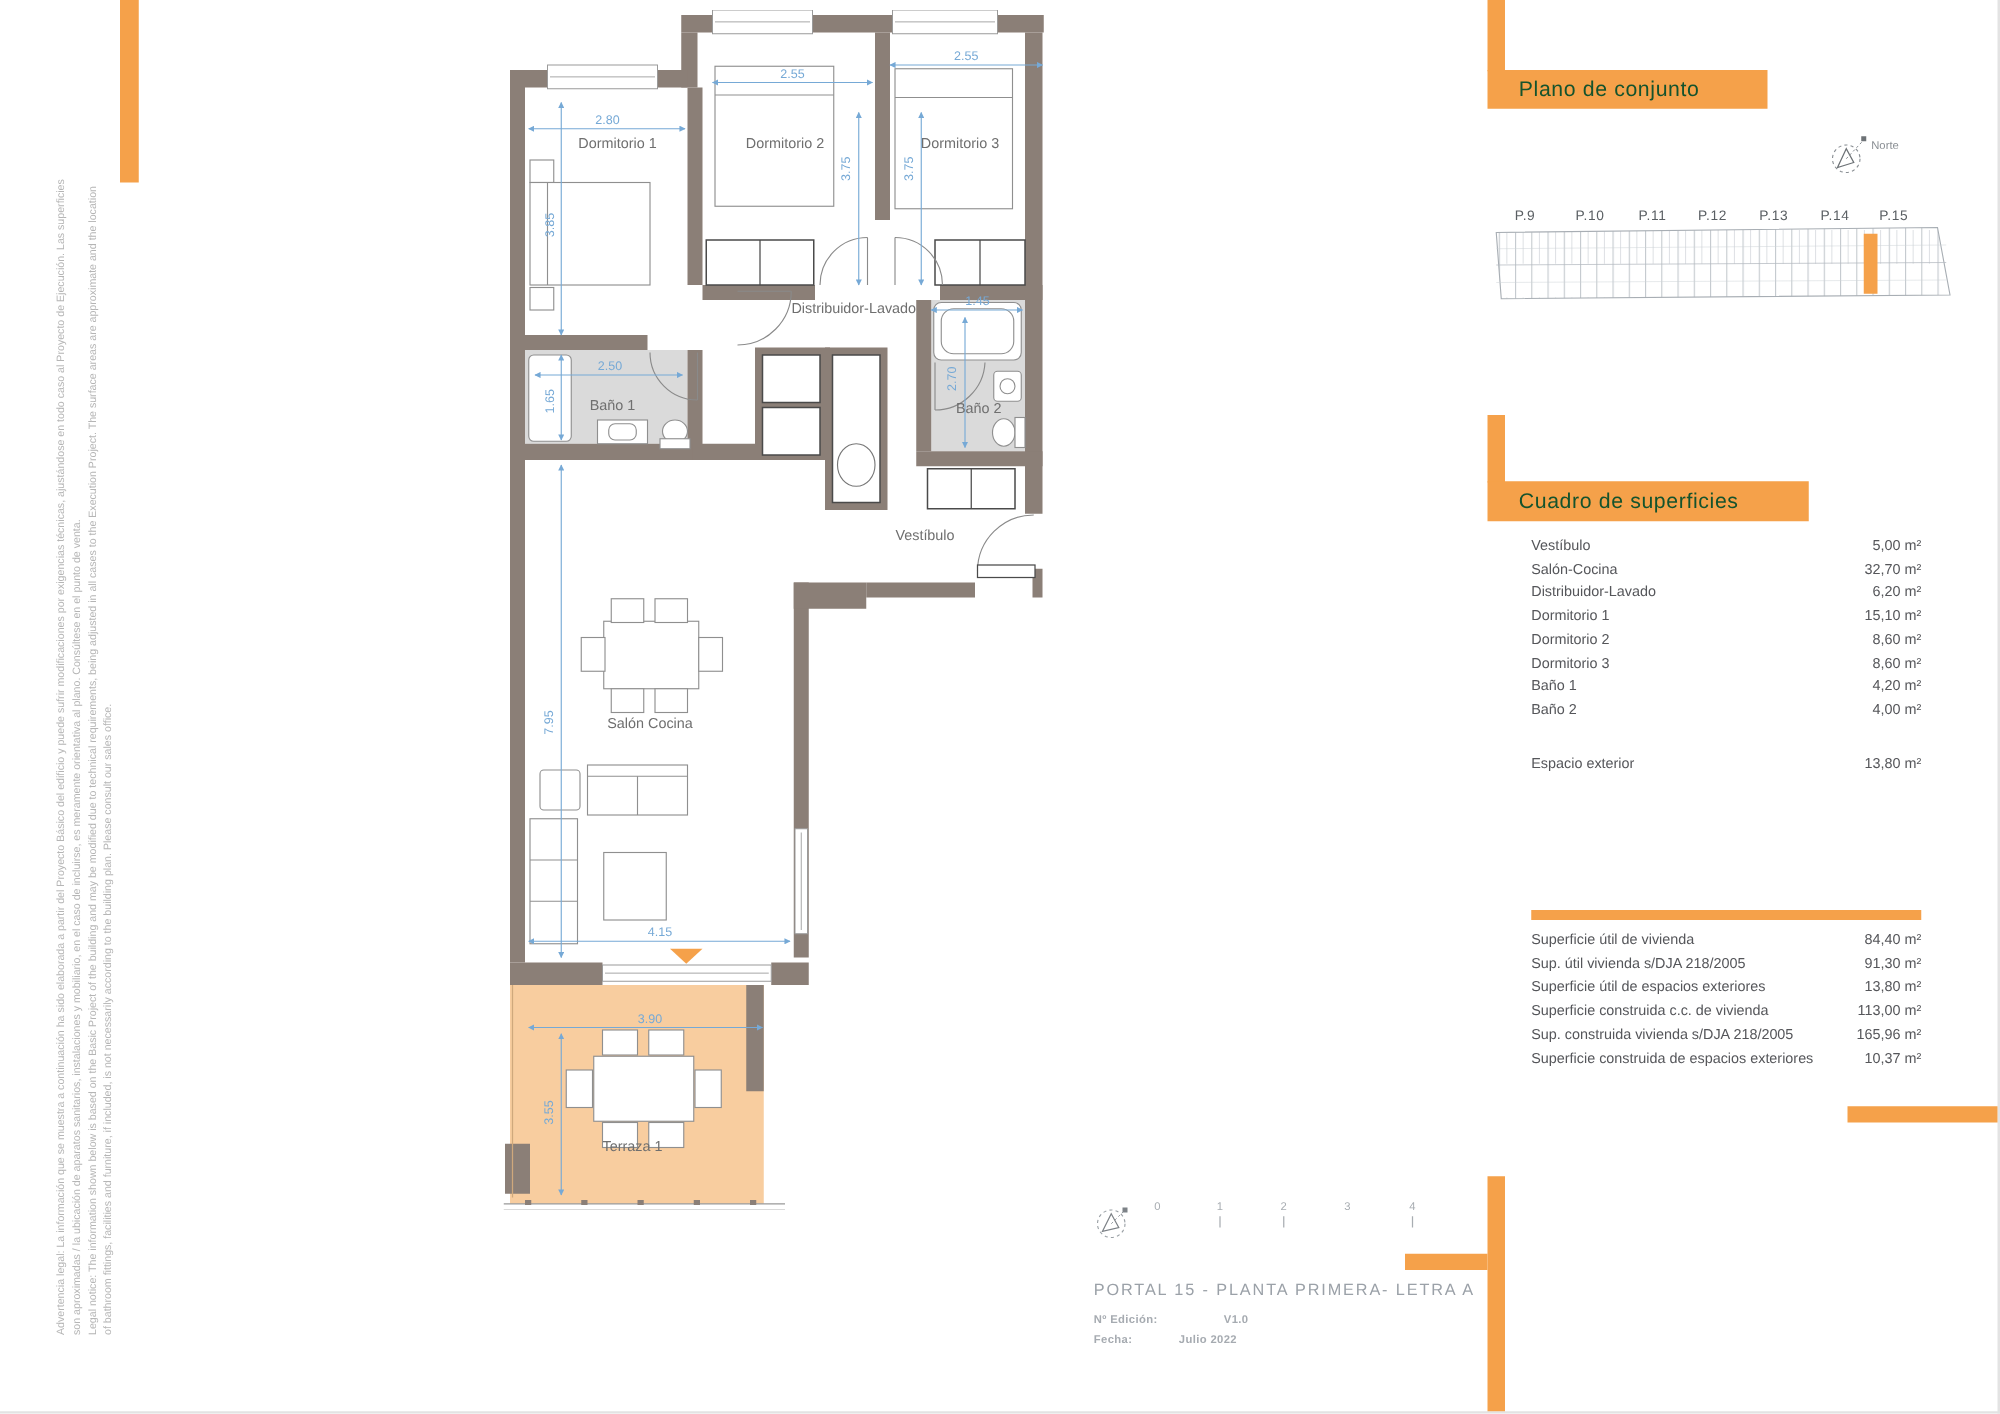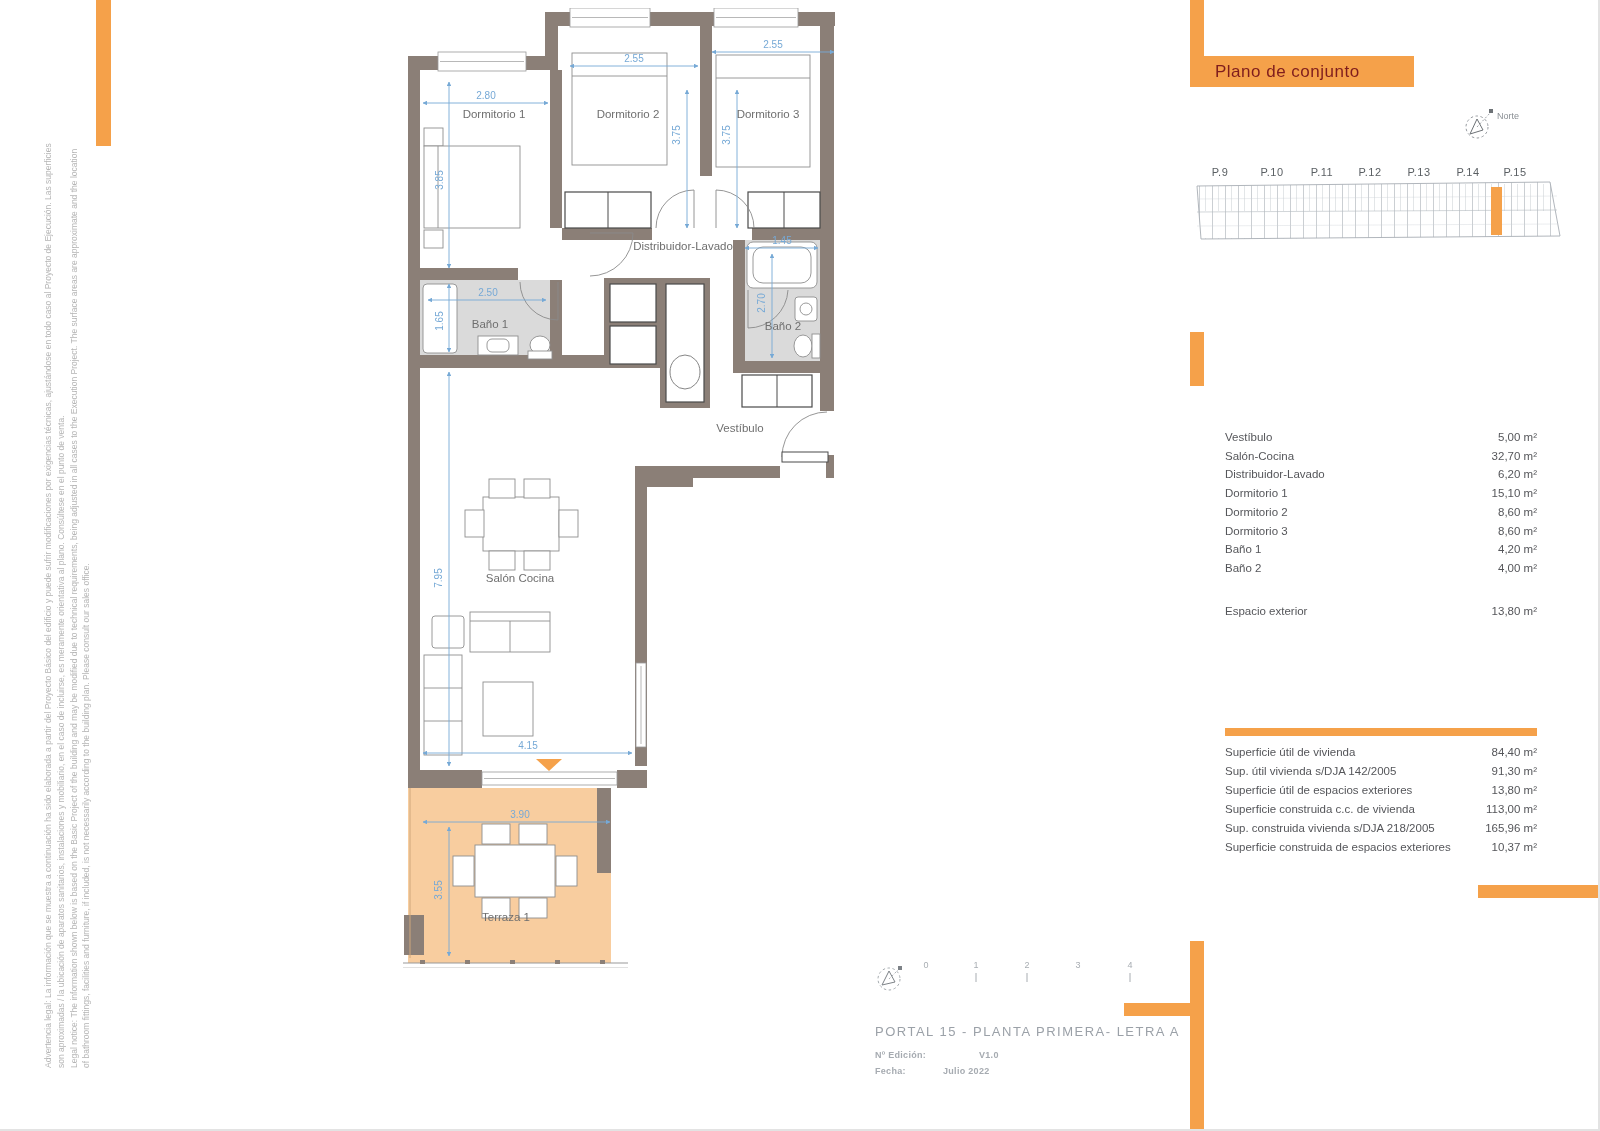--- a/index.html
+++ b/index.html
@@ -1,21 +1,21 @@
 <!DOCTYPE html>
 <html><head>
 <meta charset="utf-8">
 <style>
   html,body{margin:0;padding:0;background:#ffffff;}
   .page{position:relative;width:1600px;height:1131px;background:#fff;overflow:hidden;
         font-family:"Liberation Sans",sans-serif;box-sizing:border-box;
         border-right:2px solid #e3e3e3;border-bottom:2px solid #e3e3e3;}
   .abs{position:absolute;}
   .orange{background:#F5A14A;}
-  .banner{color:#7f1d1d;font-size:17px;letter-spacing:.5px;display:flex;align-items:center;padding-left:25px;box-sizing:border-box;}
+  .banner{color:#14532d;font-size:17px;letter-spacing:.5px;display:flex;align-items:center;padding-left:25px;box-sizing:border-box;}
   .disclaimer{position:absolute;left:42px;top:1068px;width:1005px;transform:rotate(-90deg);
               transform-origin:0 0;font-size:8.5px;line-height:1.5;color:#b5b5b5;}
   .surf{position:absolute;left:1225px;top:428px;width:312px;font-size:11.5px;color:#55565a;}
   .surf .trow{display:flex;justify-content:space-between;line-height:18.7px;}
   .surf .trow.gap{margin-top:24px;}
   .summary{position:absolute;left:1225px;top:728px;width:312px;font-size:11.5px;color:#55565a;}
   .summary .rule{height:8px;margin-bottom:7px;}
   .summary .trow{display:flex;justify-content:space-between;line-height:19px;align-items:flex-end;}
   .tb-title{position:absolute;left:875px;top:1024px;font-size:13px;letter-spacing:1.5px;color:#9ba1a8;}
   .tb-small{position:absolute;font-size:9px;color:#a6abb1;letter-spacing:.3px;font-weight:bold;}
@@ -36,20 +36,23 @@
     <div>Legal notice: The information shown below is based on the Basic Project of the building and may be modified due to technical requirements, being adjusted in all cases to the Execution Project. The surface areas are approximate and the location</div>
     <div>of bathroom fittings, facilities and furniture, if included, is not necessarily according to the building plan. Please consult our sales office.</div>
   </div>
 
   <div class="abs orange" style="left:96px;top:0;width:15px;height:146px"></div>
   <div class="abs orange" style="left:1190px;top:0;width:14px;height:57px"></div>
   <div class="abs orange banner" style="left:1190px;top:56px;width:224px;height:31px">
     <span>Plano de conjunto</span>
   </div>
   <div class="abs orange" style="left:1190px;top:332px;width:14px;height:54px"></div>
+  <div class="abs orange banner" style="left:1190px;top:385px;width:257px;height:32px">
+    <span>Cuadro de superficies</span>
+  </div>
   <div class="abs orange" style="left:1478px;top:885px;width:122px;height:13px"></div>
   <div class="abs orange" style="left:1190px;top:941px;width:14px;height:190px"></div>
   <div class="abs orange" style="left:1124px;top:1003px;width:66px;height:13px"></div>
 
   <svg class="abs" style="left:1425px;top:98px" width="120" height="50" viewBox="1425 98 120 50">
     <circle cx="1477" cy="127" r="11" fill="none" stroke="#8a8f94" stroke-width="0.9" stroke-dasharray="2.5,2.5"></circle>
     <polygon points="1477,119 1470,134 1483,130" fill="none" stroke="#6d7276" stroke-width="1"></polygon>
     <line x1="1477" y1="127" x2="1491" y2="112" stroke="#8a8f94" stroke-width="0.8" stroke-dasharray="2,2"></line>
     <rect x="1489" y="109" width="4" height="4" fill="#6d7276"></rect>
     <text x="1497" y="119" font-size="9" fill="#8a8f94">Norte</text>
@@ -119,21 +122,21 @@
       </div>
   </div>
 
   <div class="summary">
     <div class="rule orange"></div>
     <div class="trow">
         <span>Superficie útil de vivienda</span>
         <span>84,40 m²</span>
       </div>
     <div class="trow">
-        <span>Sup. útil vivienda s/DJA 142/2005</span>
+        <span>Sup. útil vivienda s/DJA 218/2005</span>
         <span>91,30 m²</span>
       </div>
     <div class="trow">
         <span>Superficie útil de espacios exteriores</span>
         <span>13,80 m²</span>
       </div>
     <div class="trow">
         <span>Superficie construida c.c. de vivienda</span>
         <span>113,00 m²</span>
       </div>

